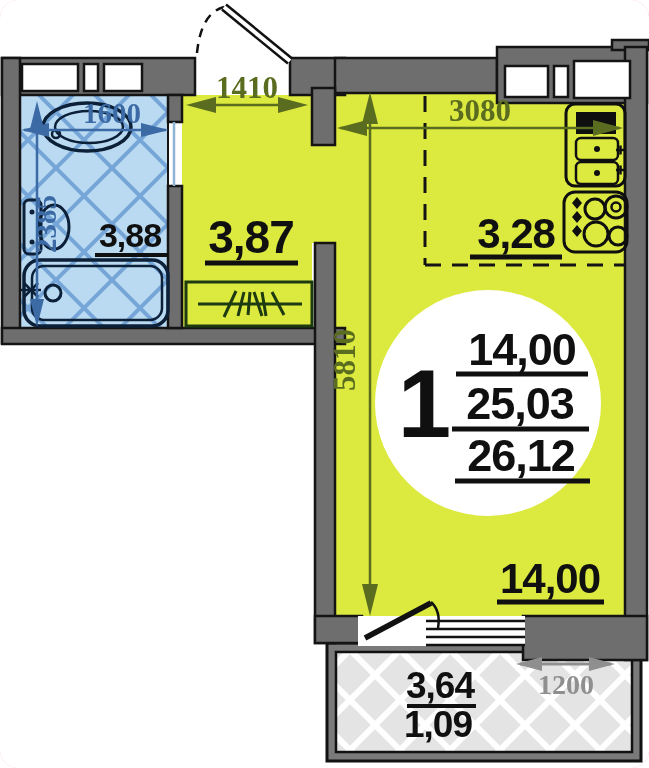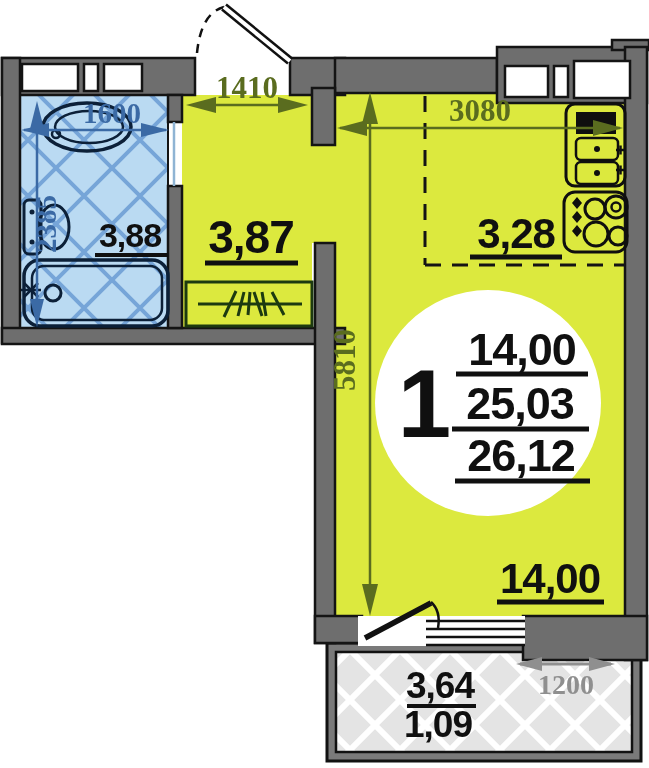--- a/index.html
+++ b/index.html
@@ -1,16 +1,16 @@
 <!DOCTYPE html>
 <html><head>
 <meta charset="utf-8">
 <style>
   html,body{margin:0;padding:0;background:#ffffff;}
-  #stage{position:relative;width:649px;height:768px;background:#f9a8d4;overflow:hidden;}
+  #stage{position:relative;width:649px;height:768px;background:#f9a8d4;overflow:hidden;border-radius:18px;}
   svg{display:block;}
   
   .dim-olive-line{stroke:#5a6c1f;stroke-width:2.5;fill:none;}
   .dim-olive-head{fill:#5a6c1f;}
   .dim-olive-text{fill:#5a6c1f;font-family:"Liberation Serif",serif;font-weight:bold;font-size:31px;}
   .dim-blue-line{stroke:#3b6aa5;stroke-width:2.5;fill:none;}
   .dim-blue-head{fill:#3b6aa5;}
   .dim-blue-text{fill:#3b6aa5;font-family:"Liberation Serif",serif;font-weight:bold;font-size:29px;}
   .dim-gray-line{stroke:#8f8f8f;stroke-width:3;fill:none;}
   .dim-gray-head{fill:#8f8f8f;}

